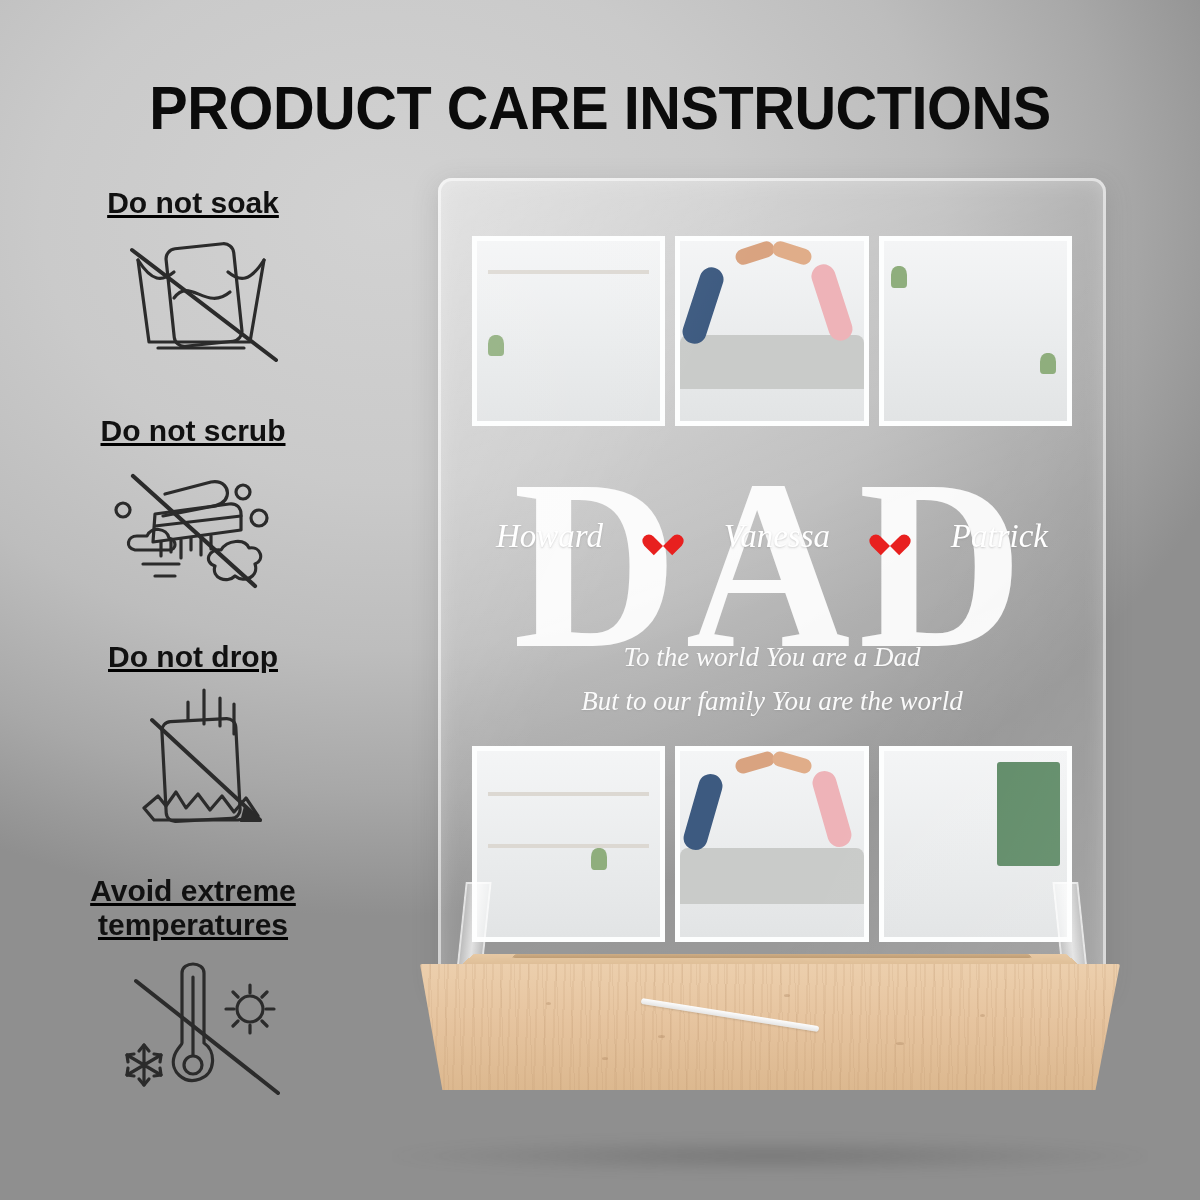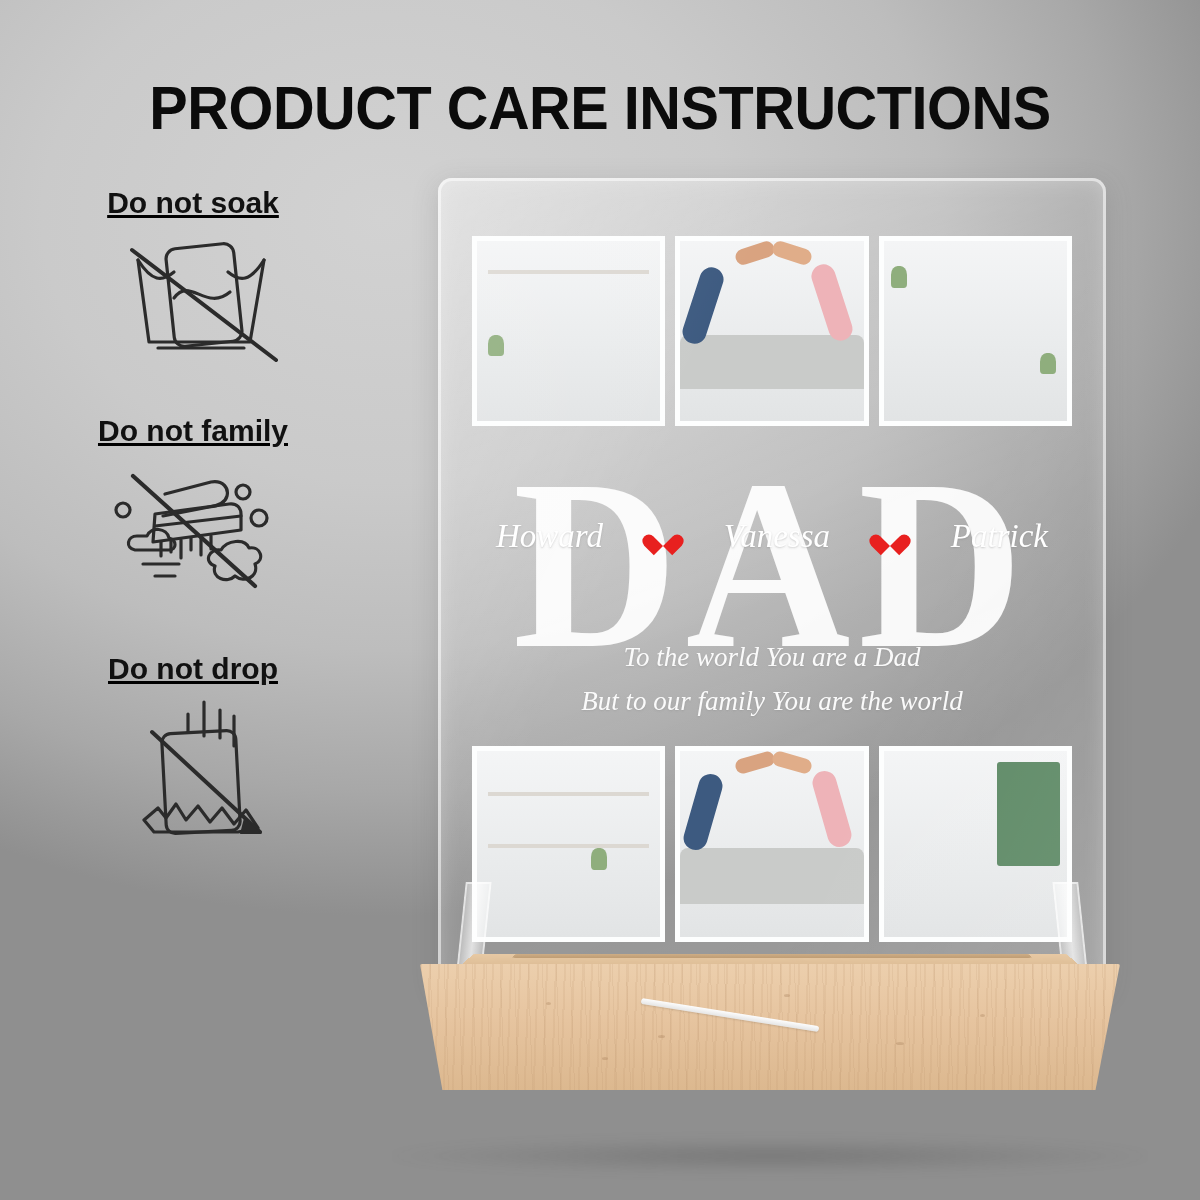--- a/index.html
+++ b/index.html
@@ -43,21 +43,21 @@
     font-size: 30px;
     line-height: 1.12;
     color: #111;
     text-align: center;
     width: 330px;
   }
   .care-icon { display: block; margin: 6px auto 0 auto; }
 
   .care-item.i0 { height: 228px; }
   .care-item.i1 { height: 226px; }
-  .care-item.i2 { height: 234px; margin-top: 12px; }
+  .care-item.i2 { height: 234px; }
   .care-item.i3 { height: 250px; }
 
   
   #lamp { position: absolute; left: 400px; top: 150px; width: 740px; height: 1010px; }
 
   
   #acrylic {
     position: absolute;
     left: 38px; top: 28px;
     width: 668px; height: 812px;
@@ -265,21 +265,21 @@
           <path d="M146 34 C132 56 122 56 110 46"></path>
           <path d="M40 122 L126 122"></path>
           <rect x="52" y="20" width="68" height="98" rx="10" transform="rotate(-6 86 69)"></rect>
           <path d="M56 72 C72 50 88 86 112 66"></path>
         </g>
         <line x1="14" y1="24" x2="158" y2="134" stroke="#2b2b2b" stroke-width="4" stroke-linecap="round"></line>
       </svg>
     </div>
 
     <div class="care-item i1">
-      <div class="care-label">Do not family</div>
+      <div class="care-label">Do not scrub</div>
       <svg class="care-icon" width="200" height="140" viewBox="0 0 200 140">
         <g fill="none" stroke="#2b2b2b" stroke-width="3.2" stroke-linecap="round" stroke-linejoin="round">
 
           <path d="M62 40 L108 28 C120 26 126 34 124 42 C122 50 114 52 106 53 L60 62"></path>
 
           <path d="M52 60 L126 50 C134 49 138 54 138 60 L138 76 L50 88 Z"></path>
           <path d="M52 72 L138 62"></path>
 
           <path d="M58 88 L58 102 M68 87 L68 98 M78 86 L78 104 M88 84 L88 96 M98 83 L98 101 M108 82 L108 95"></path>
 
@@ -306,20 +306,45 @@
 
           <rect x="46" y="40" width="74" height="100" rx="9" transform="rotate(-3 83 90)"></rect>
 
           <path d="M26 128 L40 116 L48 126 L58 112 L68 128 L80 114 L92 130 L104 116 L116 132 L128 118 L140 136 L120 140 L36 140 Z"></path>
         </g>
         <line x1="34" y1="40" x2="142" y2="140" stroke="#2b2b2b" stroke-width="4" stroke-linecap="round"></line>
         <path d="M126 126 L144 142 L122 142 Z" fill="#2b2b2b"></path>
       </svg>
     </div>
 
+    <div class="care-item i3">
+      <div class="care-label" style="white-space: pre-line;">Avoid extreme
+temperatures</div>
+      <svg class="care-icon" width="190" height="150" viewBox="0 0 190 150">
+        <g fill="none" stroke="#2b2b2b" stroke-width="3.2" stroke-linecap="round" stroke-linejoin="round">
+
+          <path d="M74 26 C74 14 96 14 96 26 L96 96 C108 104 108 126 92 132 C76 138 62 124 66 110 C68 102 74 98 74 96 Z"></path>
+
+          <path d="M85 30 L85 108"></path>
+          <circle cx="85" cy="118" r="9"></circle>
+
+          <circle cx="142" cy="62" r="13"></circle>
+          <path d="M142 38 L142 46 M142 78 L142 86 M118 62 L126 62 M158 62 L166 62
+                   M125 45 L130 50 M154 74 L159 79 M159 45 L154 50 M130 74 L125 79"></path>
+
+          <g transform="translate(36,118)">
+            <path d="M0 -20 L0 20 M-17 -10 L17 10 M-17 10 L17 -10"></path>
+            <path d="M0 -20 L-5 -14 M0 -20 L5 -14 M0 20 L-5 14 M0 20 L5 14"></path>
+            <path d="M-17 -10 L-16 -3 M-17 -10 L-10 -11 M17 10 L16 3 M17 10 L10 11"></path>
+            <path d="M-17 10 L-16 3 M-17 10 L-10 11 M17 -10 L16 -3 M17 -10 L10 -11"></path>
+          </g>
+        </g>
+        <line x1="28" y1="34" x2="170" y2="146" stroke="#2b2b2b" stroke-width="4" stroke-linecap="round"></line>
+      </svg>
+    </div>
   </div>
 
   <div id="lamp">
 
     <div id="acrylic">
 
       <div class="photo-row top">
 
         <div class="photo">
           <div class="room">

